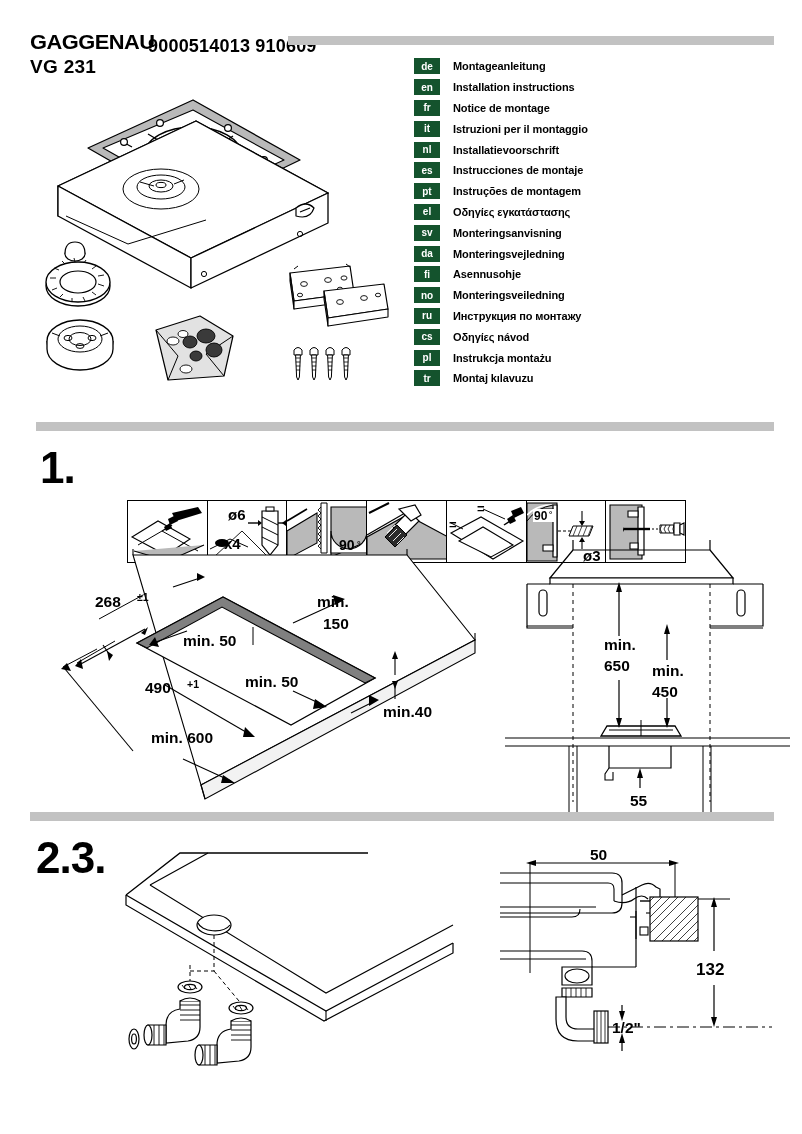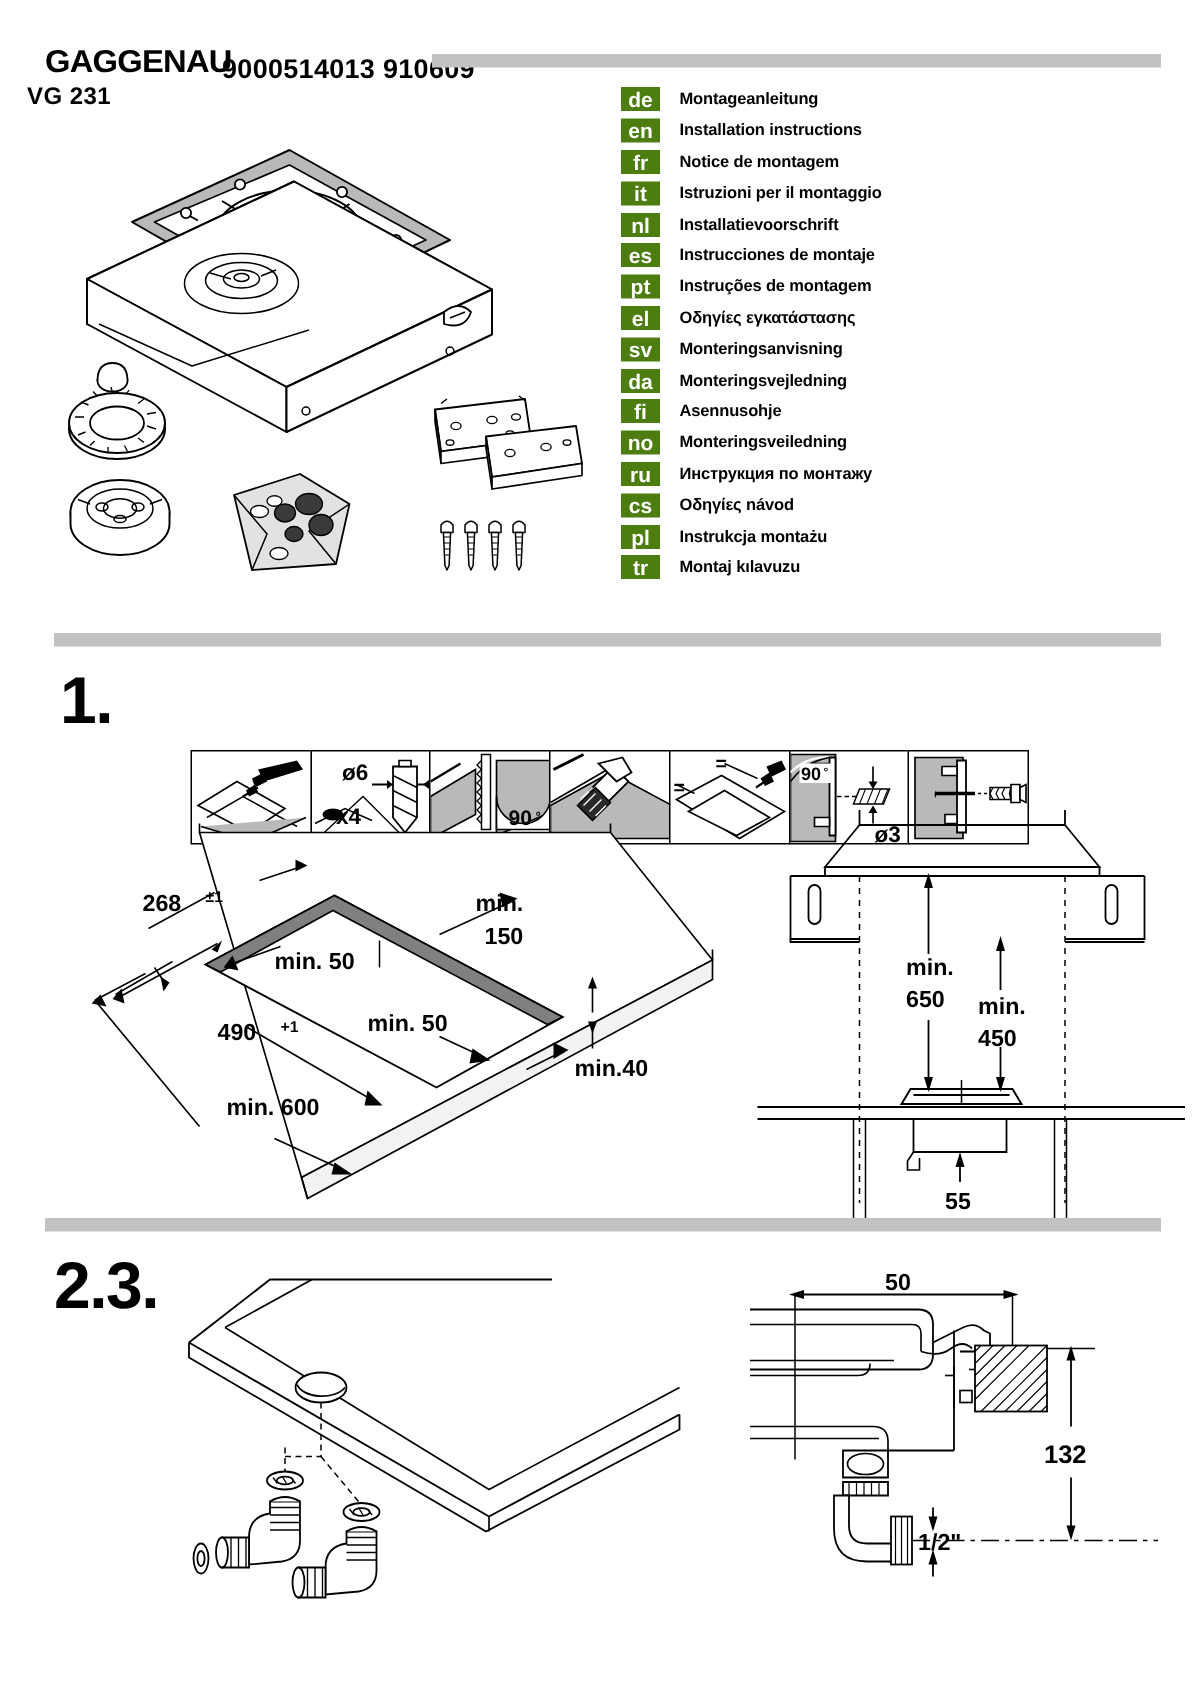--- a/index.html
+++ b/index.html
@@ -27,37 +27,37 @@
   }
   .partno {
     position: absolute; left: 148px; top: 36px;
     font-size: 18px; font-weight: 700; letter-spacing: 0.2px;
   }
   .headbar {
     position: absolute; left: 288px; top: 36px;
     width: 486px; height: 9px; background: #c2c2c2;
   }
   .model {
-    position: absolute; left: 18px; top: 56px;
-    font-size: 16px; font-weight: 700; letter-spacing: 0.3px;
+    position: absolute; left: 30px; top: 56px;
+    font-size: 19px; font-weight: 700; letter-spacing: 0.3px;
   }
 
   
   #langlist {
     position: absolute; left: 414px; top: 56px;
     width: 370px;
   }
   .lang-row {
     display: flex; align-items: center;
     height: 20.8px;
   }
   .lang-code {
     width: 26px; height: 16px;
-    background: #4d7c0f; color: #ffffff;
-    font-size: 14px; font-weight: 700;
+    background: #14532d; color: #ffffff;
+    font-size: 10px; font-weight: 700;
     display: flex; align-items: center; justify-content: center;
     margin-right: 13px; flex: none;
     letter-spacing: 0px;
   }
   .lang-name {
     font-size: 11px; font-weight: 700;
     white-space: nowrap; letter-spacing: -0.1px;
   }
 
   
@@ -117,21 +117,21 @@
   <div class="lang-row">
     <span class="lang-code">de</span>
     <span class="lang-name">Montageanleitung</span>
   </div>
   <div class="lang-row">
     <span class="lang-code">en</span>
     <span class="lang-name">Installation  instructions</span>
   </div>
   <div class="lang-row">
     <span class="lang-code">fr</span>
-    <span class="lang-name">Notice de montagem</span>
+    <span class="lang-name">Notice de montage</span>
   </div>
   <div class="lang-row">
     <span class="lang-code">it</span>
     <span class="lang-name">Istruzioni per il montaggio</span>
   </div>
   <div class="lang-row">
     <span class="lang-code">nl</span>
     <span class="lang-name">Installatievoorschrift</span>
   </div>
   <div class="lang-row">

